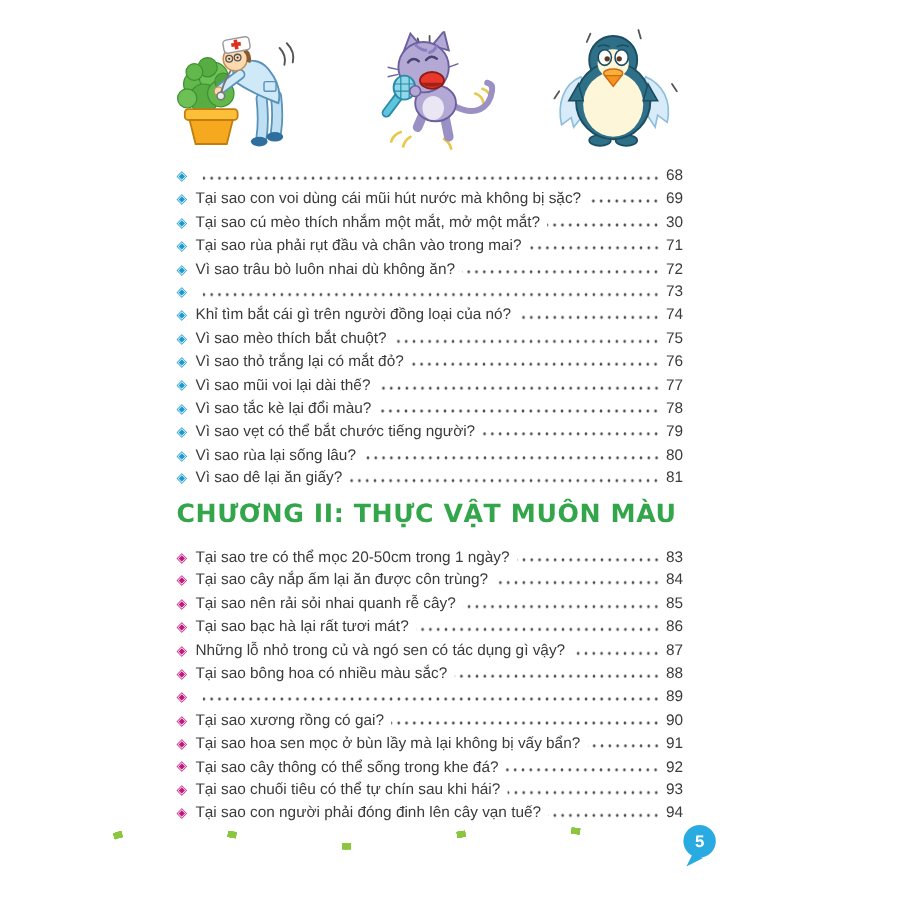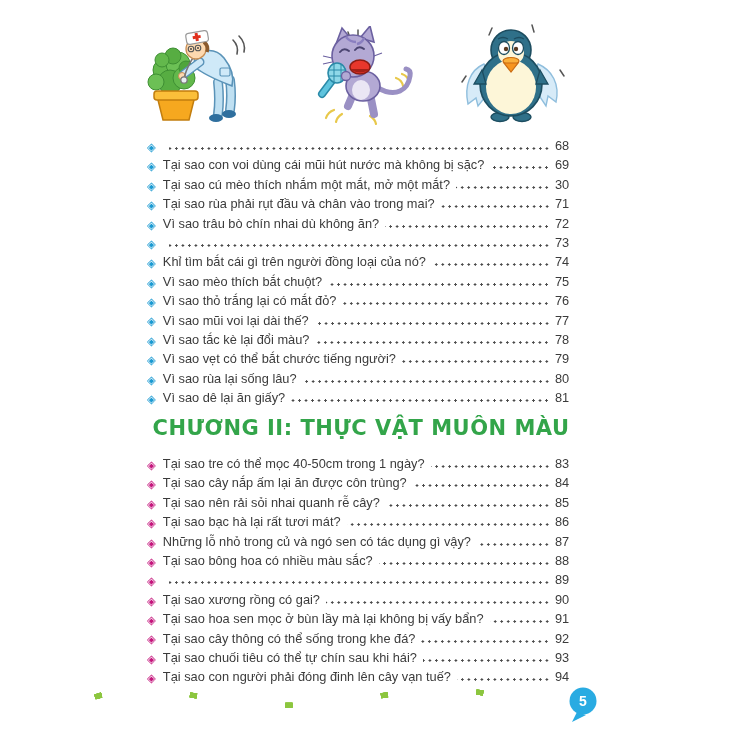--- a/index.html
+++ b/index.html
@@ -12,21 +12,21 @@
   .toc{position:absolute;left:147px;width:428px;}
   #toc-1{top:138px;}
   #toc-2{top:456px;}
   .toc-row{display:flex;align-items:baseline;height:19.4px;font-size:12.8px;color:#3b3b3b;}
   .bullet{font-size:11.5px;margin-right:7px;align-self:center;line-height:1;}
   .title{white-space:nowrap;}
   .leader{flex:1;min-width:10px;margin:0 5px 0 6px;height:3px;align-self:baseline;
           background-image:radial-gradient(circle,#4a4a4a 1.05px,transparent 1.35px);
           background-size:6.5px 3px;background-repeat:repeat-x;background-position:right center;}
   .pagenum{min-width:20px;}
-  .chapter-heading{position:absolute;top:416px;left:147px;width:428px;text-align:center;
+  .chapter-heading{position:absolute;top:416px;left:147px;width:428px;
           font-size:21px;font-weight:bold;letter-spacing:.5px;color:#33a54a;
           font-family:"DejaVu Sans",sans-serif;}
   .footer-wave{position:absolute;left:0;top:676px;width:750px;height:70px;}
   .footer-wave text{font:bold 14px "Liberation Sans",sans-serif;fill:#ffffff;}
 </style>
 </head>
 <body>
 
 <svg class="illu" id="illu-doctor" width="110" height="108" viewBox="0 0 110 108">
 
@@ -160,21 +160,21 @@
       <span class="pagenum">30</span>
     </div>
     <div class="toc-row">
       <span class="bullet" style="color: rgb(27, 154, 210);">◈</span>
       <span class="title">Tại sao rùa phải rụt đầu và chân vào trong mai?</span>
       <span class="leader"></span>
       <span class="pagenum">71</span>
     </div>
     <div class="toc-row">
       <span class="bullet" style="color: rgb(27, 154, 210);">◈</span>
-      <span class="title">Vì sao trâu bò chín nhai dù không ăn?</span>
+      <span class="title">Vì sao trâu bò luôn nhai dù không ăn?</span>
       <span class="leader"></span>
       <span class="pagenum">72</span>
     </div>
     <div class="toc-row">
       <span class="bullet" style="color: rgb(27, 154, 210);">◈</span>
       <span class="leader"></span>
       <span class="pagenum">73</span>
     </div>
     <div class="toc-row">
       <span class="bullet" style="color: rgb(27, 154, 210);">◈</span>
@@ -224,21 +224,21 @@
       <span class="leader"></span>
       <span class="pagenum">81</span>
     </div>
   </div>
 
 <div class="chapter-heading">CHƯƠNG II: THỰC VẬT MUÔN MÀU</div>
 
 <div class="toc" id="toc-2">
     <div class="toc-row">
       <span class="bullet" style="color: rgb(196, 22, 124);">◈</span>
-      <span class="title">Tại sao tre có thể mọc 40-50cm trong 1 ngày?</span>
+      <span class="title">Tại sao tre có thể mọc 20-50cm trong 1 ngày?</span>
       <span class="leader"></span>
       <span class="pagenum">83</span>
     </div>
     <div class="toc-row">
       <span class="bullet" style="color: rgb(196, 22, 124);">◈</span>
       <span class="title">Tại sao cây nắp ấm lại ăn được côn trùng?</span>
       <span class="leader"></span>
       <span class="pagenum">84</span>
     </div>
     <div class="toc-row">

